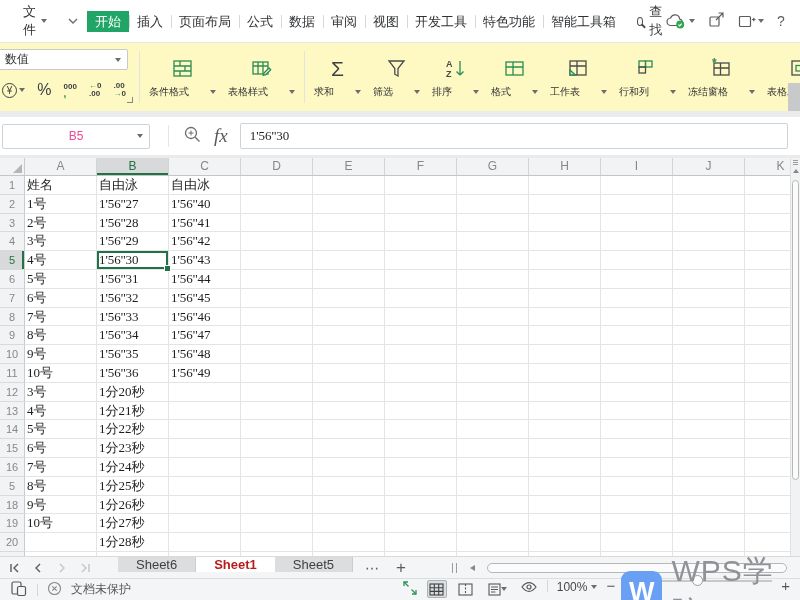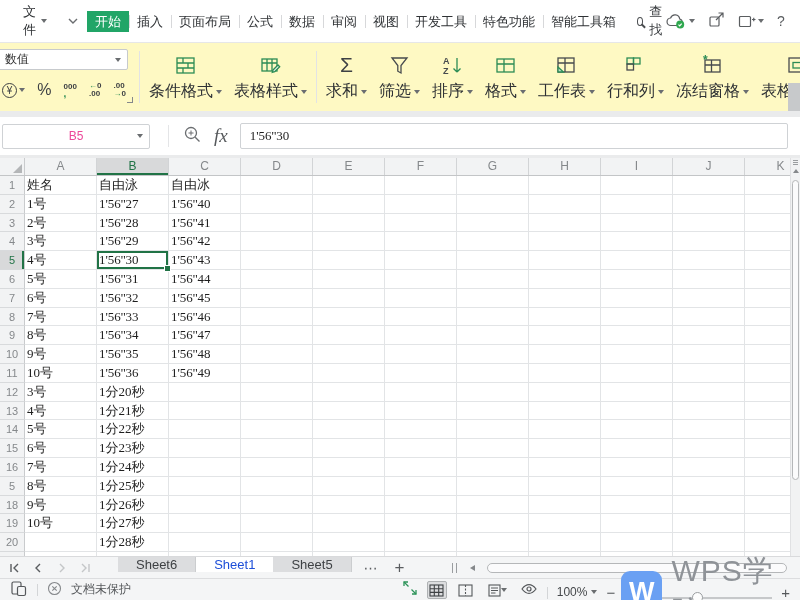--- a/index.html
+++ b/index.html
@@ -35,21 +35,21 @@
   .ycircle{width:15px;height:15px;border:1.3px solid #3e4144;border-radius:50%;display:flex;align-items:center;justify-content:center;font-size:10px}
   .pct{font-size:16px;font-weight:500}
   .stack{display:flex;flex-direction:column;align-items:flex-start;line-height:8px;font-size:8px;font-weight:700;color:#3e4144}
   .sbtn.thousands-separator .bottom{color:#2c8c55;font-size:10px;line-height:6px}
   .sbtn.decrease-decimal .top::first-letter,.sbtn.increase-decimal .bottom::first-letter{color:#2c8c55}
   .launcher{position:absolute;right:3px;bottom:3px;width:6px;height:6px;border-right:1.4px solid #85888b;border-bottom:1.4px solid #85888b}
   .vdiv{width:1px;background:#e2e3e5;margin:3px 3px;flex:0 0 1px}
   .tbtn{display:flex;flex-direction:column;align-items:center;justify-content:center;gap:3px;padding:2px 6px}
   .ticon{height:26px;display:flex;align-items:center;justify-content:center}
   .tglyph{font-size:21px;color:#3e4144;line-height:24px}
-  .tlabel{display:flex;align-items:center;gap:3px;font-size:16px;color:#2f3235;white-space:nowrap}
+  .tlabel{display:flex;align-items:center;gap:21px;font-size:10px;color:#2f3235;white-space:nowrap}
   .side-strip{position:absolute;right:0;top:40px;width:12px;height:103px;background:#c7c9cb;z-index:30;display:flex;align-items:center;justify-content:center}
 
   
   .formulabar{flex:0 0 47px;background:#fff;border-top:6px solid #eaebec;border-bottom:3px solid #eaebec;display:flex;align-items:center}
   .namebox{flex:0 0 148px;height:25px;border:1px solid #cfd2d5;border-radius:2px;margin-left:2px;display:flex;align-items:center;justify-content:center;position:relative;color:#ec4899}
   .namebox .caret{position:absolute;right:6px}
   .fdiv{width:1px;height:22px;background:#e4e5e7;margin:0 14px 0 18px}
   .fx{font-style:italic;font-family:"Liberation Serif",serif;font-size:19px;color:#55585b;margin-left:12px}
   .finput{flex:1;height:26px;border:1px solid #cfd2d5;border-radius:2px;margin:0 12px;display:flex;align-items:center;padding:0 9px;font-family:"Liberation Serif",serif;font-size:13px;color:#1e1e1e}
 
@@ -71,31 +71,31 @@
   .vgrip{position:absolute;top:2px;left:2px;right:2px;display:flex;flex-direction:column;gap:1px}
   .vgrip i{height:1px;background:#9a9da0}
   .varrow{position:absolute;top:11px;left:2px;width:0;height:0;border-left:3px solid transparent;border-right:3px solid transparent;border-bottom:4px solid #85888b}
   .vthumb{position:absolute;left:1px;right:1px;top:22px;height:300px;background:#fbfbfc;border:1px solid #b5b7b9;border-radius:4px}
 
   
   .tabbar{flex:0 0 22px;background:#f4f5f6;border-top:1px solid #d9dadc;display:flex;align-items:stretch;position:relative}
   .navs{display:flex;align-items:center;gap:12px;padding:0 10px 0 8px}
   .stabs{display:flex;align-items:flex-start;margin-left:16px}
   .stab{padding:0 18px;display:flex;align-items:center;font-size:13px;background:#dcdddf;color:#3e4144;border-right:1px solid #cbcdcf}
-  .stab.active{background:#fff;color:#1d4ed8;font-weight:400;border-right:none}
+  .stab.active{background:#fff;color:#b91c1c;font-weight:700;border-right:none}
   .tmore{padding:0 12px;color:#5a5d60;display:flex;align-items:center;font-size:14px;letter-spacing:1px}
   .tadd{padding:0 4px;color:#5a5d60;font-size:17px;display:flex;align-items:center;font-weight:300}
   .hgrip{position:absolute;left:452px;top:6px;width:5px;height:10px;border-left:1px solid #9a9da0;border-right:1px solid #9a9da0}
   .harrow{position:absolute;left:470px;top:8px;width:0;height:0;border-top:3.5px solid transparent;border-bottom:3.5px solid transparent;border-right:5px solid #85888b}
   .hscroll{position:absolute;left:487px;right:13px;top:6px;height:10px;border:1px solid #b5b7b9;border-radius:5px;background:#fbfbfc}
 
   
   .statusbar{flex:0 0 22px;background:#f4f5f6;border-top:1px solid #dcdddf;display:flex;align-items:center;padding:0 10px;color:#55585b;gap:9px}
   .sdiv{width:1px;height:12px;background:#d3d5d7}
-  .sright{margin-left:auto;display:flex;align-items:flex-end;gap:9px}
+  .sright{margin-left:auto;display:flex;align-items:flex-start;gap:9px}
   .viewbtn{display:flex;align-items:center;justify-content:center;width:20px;height:18px;border-radius:2px}
   .viewbtn.active{background:#dcdddf;border:1px solid #aeb1b3}
   .zoomtxt{display:flex;align-items:center;gap:4px;color:#44474a}
   .pm{font-size:15px;color:#55585b;line-height:12px}
   .slider{width:148px;height:2px;background:#c6c8ca;position:relative}
   .knob{position:absolute;left:46%;top:-5px;width:11px;height:11px;border:1px solid #9a9da0;border-radius:50%;background:#fdfdfd}
 
   
   .watermark{position:absolute;left:621px;top:551px;display:flex;align-items:center;gap:9px;z-index:40;pointer-events:none}
   .wlogo{width:43px;height:43px;background:#6aa0f3;border-radius:9px;display:flex;align-items:center;justify-content:center;color:#fff;font-size:27px;font-weight:700}

